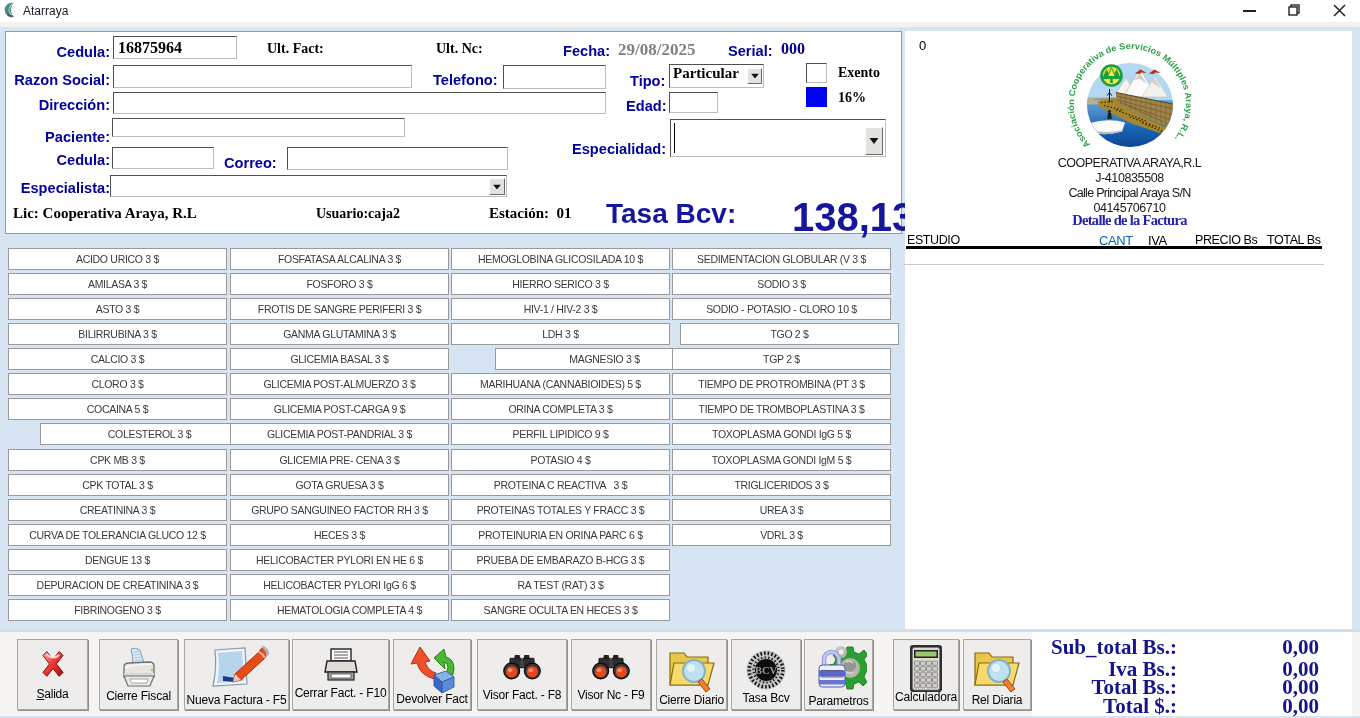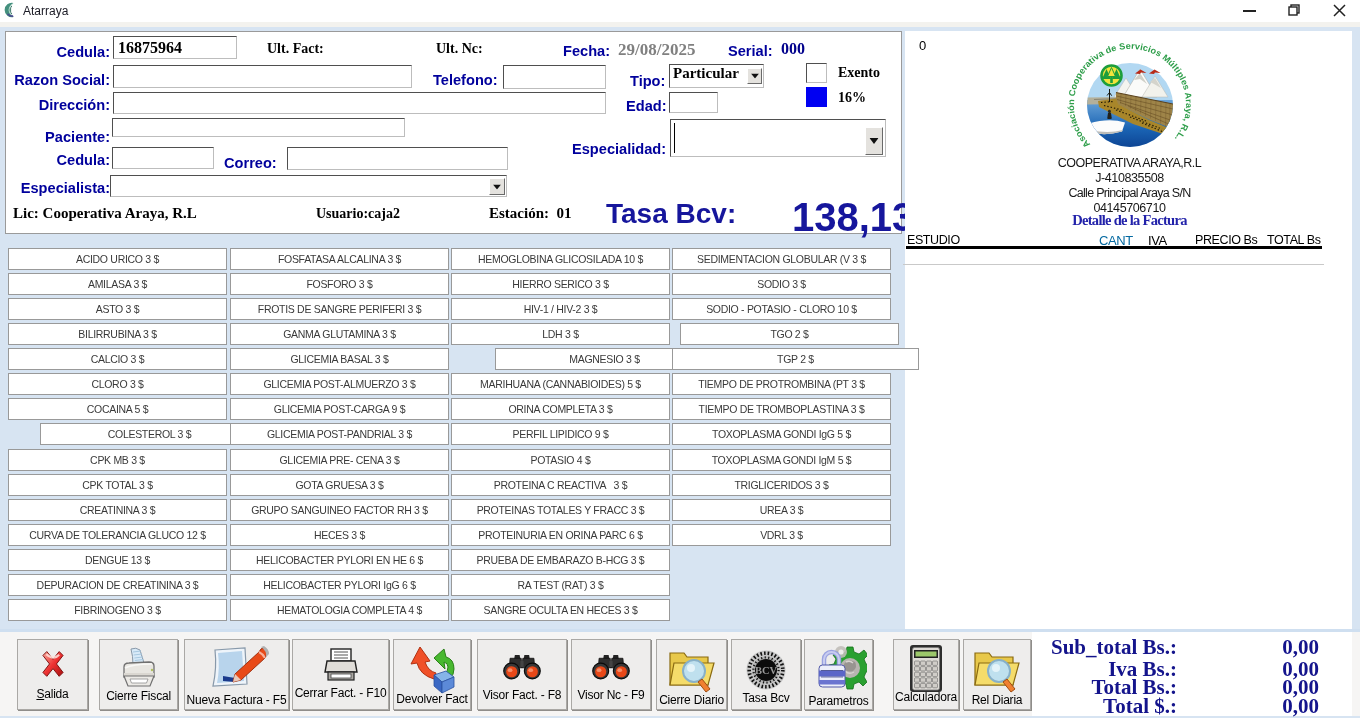--- a/index.html
+++ b/index.html
@@ -188,21 +188,21 @@
 <div class="gbtn" style="left:451px;top:474px;width:219px;height:22px;">PROTEINA C  REACTIVA &nbsp; 3 $</div>
 <div class="gbtn" style="left:451px;top:499px;width:219px;height:22px;">PROTEINAS TOTALES Y FRACC 3 $</div>
 <div class="gbtn" style="left:451px;top:524px;width:219px;height:22px;">PROTEINURIA EN ORINA PARC 6 $</div>
 <div class="gbtn" style="left:451px;top:549px;width:219px;height:22px;">PRUEBA DE EMBARAZO B-HCG  3 $</div>
 <div class="gbtn" style="left:451px;top:574px;width:219px;height:22px;">RA TEST (RAT) 3 $</div>
 <div class="gbtn" style="left:451px;top:599px;width:219px;height:22px;">SANGRE OCULTA EN HECES 3 $</div>
 <div class="gbtn" style="left:672px;top:248px;width:219px;height:22px;">SEDIMENTACION GLOBULAR (V 3 $</div>
 <div class="gbtn" style="left:672px;top:273px;width:219px;height:22px;">SODIO 3 $</div>
 <div class="gbtn" style="left:672px;top:298px;width:219px;height:22px;">SODIO - POTASIO - CLORO 10 $</div>
 <div class="gbtn" style="left:680px;top:323px;width:219px;height:22px;">TGO 2 $</div>
-<div class="gbtn" style="left:672px;top:348px;width:247px;height:22px;text-align:center;">TGP 2 $</div>
+<div class="gbtn" style="left:672px;top:348px;width:219px;height:22px;text-align:center;">TGP 2 $</div>
 <div class="gbtn" style="left:672px;top:373px;width:219px;height:22px;">TIEMPO DE PROTROMBINA (PT 3 $</div>
 <div class="gbtn" style="left:672px;top:398px;width:219px;height:22px;">TIEMPO DE TROMBOPLASTINA  3 $</div>
 <div class="gbtn" style="left:672px;top:423px;width:219px;height:22px;">TOXOPLASMA GONDI IgG 5 $</div>
 <div class="gbtn" style="left:672px;top:449px;width:219px;height:22px;">TOXOPLASMA GONDI IgM 5 $</div>
 <div class="gbtn" style="left:672px;top:474px;width:219px;height:22px;">TRIGLICERIDOS 3 $</div>
 <div class="gbtn" style="left:672px;top:499px;width:219px;height:22px;">UREA 3 $</div>
 <div class="gbtn" style="left:672px;top:524px;width:219px;height:22px;">VDRL 3 $</div>
 <div class="abs" style="left:0;top:629px;width:1360px;height:3px;background:#cfdff0;"></div>
 <div class="abs" style="left:0;top:632px;width:1360px;height:84px;background:#f6f5f4;"></div>
 <div class="abs" style="left:1032px;top:632px;width:320px;height:84px;background:#fff;"></div>

